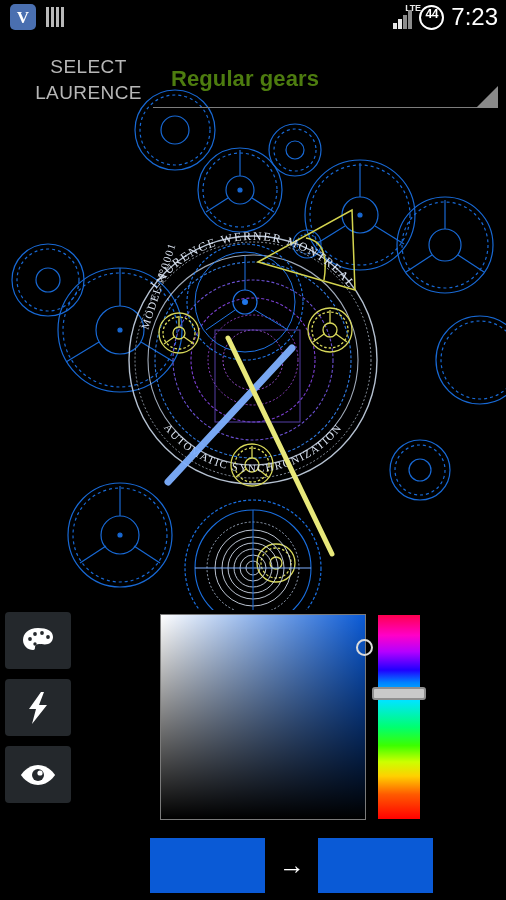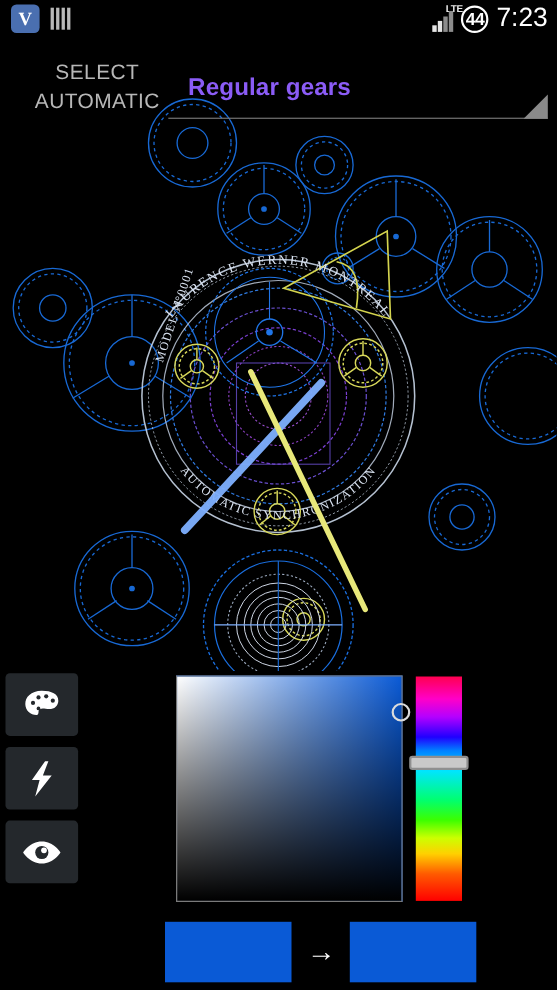--- a/index.html
+++ b/index.html
@@ -35,22 +35,22 @@
   }
   .sig{ position:absolute; right:0; bottom:3px; display:flex; align-items:flex-end; gap:1px; height:20px;}
   .sig i{ display:block; width:4px; background:#9a9a9a; }
   .sig i:nth-child(1){height:6px;background:#e6e6e6;}
   .sig i:nth-child(2){height:10px;background:#e6e6e6;}
   .sig i:nth-child(3){height:14px;background:#8c8c8c;}
   .sig i:nth-child(4){height:19px;background:#8c8c8c;}
   .batt{
     width:25px;height:25px;border-radius:50%;
     border:2px solid #fff; color:#fff;
-    display:flex;align-items:flex-end;justify-content:center;
-    font-size:16px; font-weight:bold; letter-spacing:-0.5px;
+    display:flex;align-items:flex-start;justify-content:center;
+    font-size:12px; font-weight:bold; letter-spacing:-0.5px;
   }
   .clock{ color:#fff; font-size:24px; letter-spacing:0px; line-height:1; }
 
   
   .header{ position:absolute; left:0; top:36px; width:506px; height:90px; z-index:40; }
   .select-label{
     position:absolute; left:26px; top:18px; width:125px;
     color:#b7b7b7; font-size:19px; line-height:26px; text-align:center;
     letter-spacing:0.4px;
   }
@@ -146,23 +146,23 @@
           </span>
       </div>
       <div class="batt">
         <span>44</span>
       </div>
       <div class="clock">7:23</div>
     </div>
   </div>
 
   <div class="header">
-    <div class="select-label">SELECT AUTOMATIC</div>
+    <div class="select-label">SELECT LAURENCE</div>
     <div class="spinner">
-      <div class="spinner-value" style="color: #8b5cf6;">Regular gears</div>
+      <div class="spinner-value" style="color: #4d7c0f;">Regular gears</div>
       <div class="spinner-underline"></div>
       <div class="spinner-arrow"></div>
     </div>
   </div>
 
   <div class="canvas">
     <svg width="506" height="580" viewBox="0 0 506 580">
       <defs>
 
         <path id="arcBrand" d="M 133 330 A 120 120 0 0 1 373 330" fill="none"></path>

